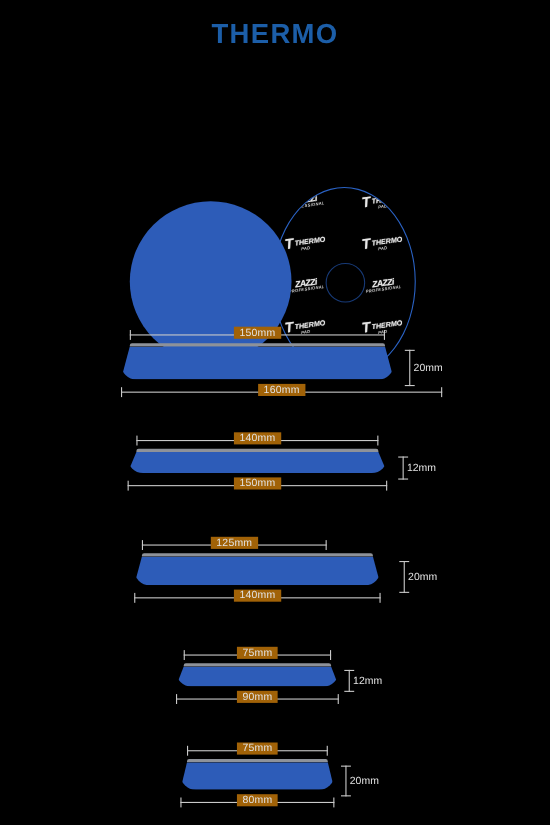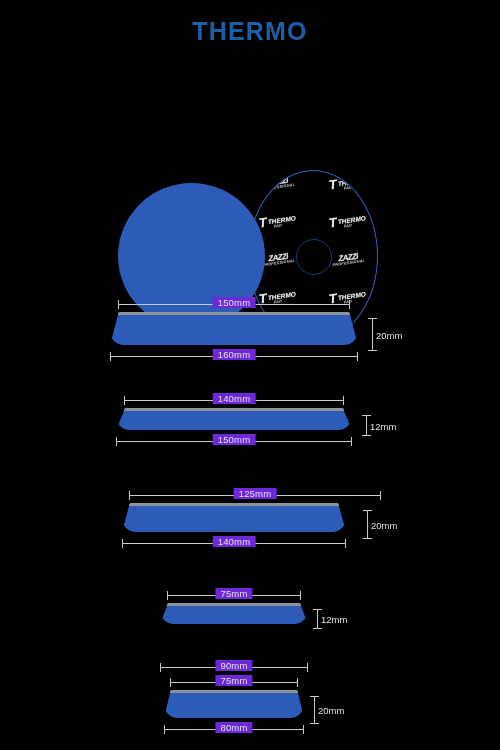--- a/index.html
+++ b/index.html
@@ -130,21 +130,21 @@
     height: 9px;
     background: #c9c9c9;
   }
   .dim-h .cap.l { left: 0; }
   .dim-h .cap.r { right: 0; }
   .dim-h .lbl {
     position: absolute;
     top: -1px;
     left: 50%;
     transform: translateX(-50%);
-    background: #6d28d9;
+    background: #a16207;
     padding: 0 5px;
     font-size: 9.5px;
     color: #e2e2e2;
     letter-spacing: .2px;
     white-space: nowrap;
   }
 
   .dim-v {
     position: absolute;
     width: 12px;
@@ -222,21 +222,21 @@
       <div class="dim-h" style="left: 118px; top: 298px; width: 232px;">
         <div class="line"></div>
         <div class="cap l"></div>
         <div class="cap r"></div>
         <div class="lbl">150mm</div>
       </div>
       <div class="xsec" style="left: 110px; top: 312px; width: 248px; height: 33px;">
         <div class="velcro-strip" style="left:8px;width:232px;"></div>
         <div class="foam" style="left:0;width:248px;height:30px;border-radius:2px 2px 14px 14px;clip-path:polygon(8px 0, 240px 0, 100% 100%, 0 100%);"></div>
       </div>
-      <div class="dim-h" style="left: 110px; top: 350px; width: 248px;">
+      <div class="dim-h" style="left: 110px; top: 350px; width: 292px;">
         <div class="line"></div>
         <div class="cap l"></div>
         <div class="cap r"></div>
         <div class="lbl">160mm</div>
       </div>
       <div class="dim-v" style="left: 366px; top: 318px; height: 33px;">
         <div class="line"></div>
         <div class="cap t"></div>
         <div class="cap b"></div>
         <div class="lbl">20mm</div>
@@ -260,21 +260,21 @@
         <div class="lbl">150mm</div>
       </div>
       <div class="dim-v" style="left: 360px; top: 415px; height: 21px;">
         <div class="line"></div>
         <div class="cap t"></div>
         <div class="cap b"></div>
         <div class="lbl">12mm</div>
       </div>
     </div>
     <div class="row" style="top: 0px;">
-      <div class="dim-h" style="left: 129px; top: 489px; width: 252px;">
+      <div class="dim-h" style="left: 129px; top: 489px; width: 168px;">
         <div class="line"></div>
         <div class="cap l"></div>
         <div class="cap r"></div>
         <div class="lbl">125mm</div>
       </div>
       <div class="xsec" style="left: 122px; top: 503px; width: 224px; height: 29px;">
         <div class="velcro-strip" style="left:7px;width:210px;"></div>
         <div class="foam" style="left:0;width:224px;height:26px;border-radius:2px 2px 14px 14px;clip-path:polygon(7px 0, 217px 0, 100% 100%, 0 100%);"></div>
       </div>
       <div class="dim-h" style="left: 122px; top: 537px; width: 224px;">
@@ -294,21 +294,21 @@
       <div class="dim-h" style="left: 167px; top: 589px; width: 134px;">
         <div class="line"></div>
         <div class="cap l"></div>
         <div class="cap r"></div>
         <div class="lbl">75mm</div>
       </div>
       <div class="xsec" style="left: 160px; top: 603px; width: 148px; height: 21px;">
         <div class="velcro-strip" style="left:7px;width:134px;"></div>
         <div class="foam" style="left:0;width:148px;height:18px;border-radius:2px 2px 14px 14px;clip-path:polygon(7px 0, 141px 0, 100% 100%, 0 100%);"></div>
       </div>
-      <div class="dim-h" style="left: 160px; top: 629px; width: 148px; margin-top: 32px;">
+      <div class="dim-h" style="left: 160px; top: 629px; width: 148px;">
         <div class="line"></div>
         <div class="cap l"></div>
         <div class="cap r"></div>
         <div class="lbl">90mm</div>
       </div>
       <div class="dim-v" style="left: 311px; top: 609px; height: 20px;">
         <div class="line"></div>
         <div class="cap t"></div>
         <div class="cap b"></div>
         <div class="lbl">12mm</div>

